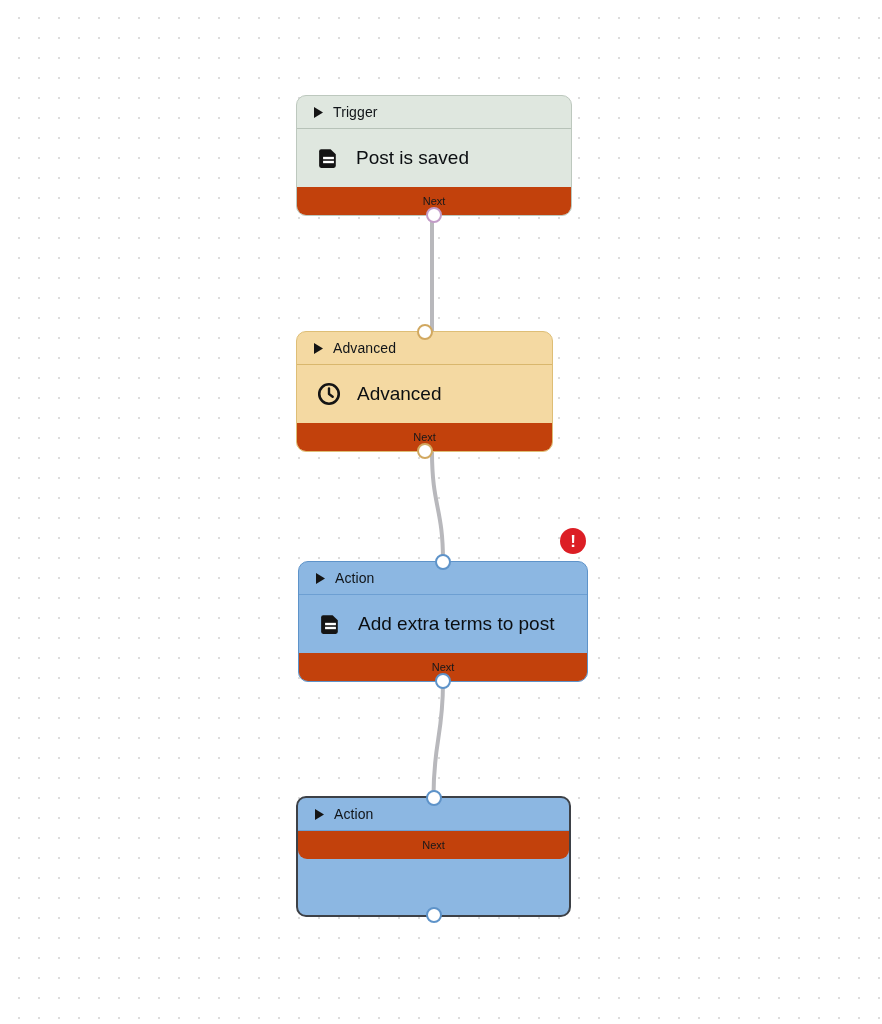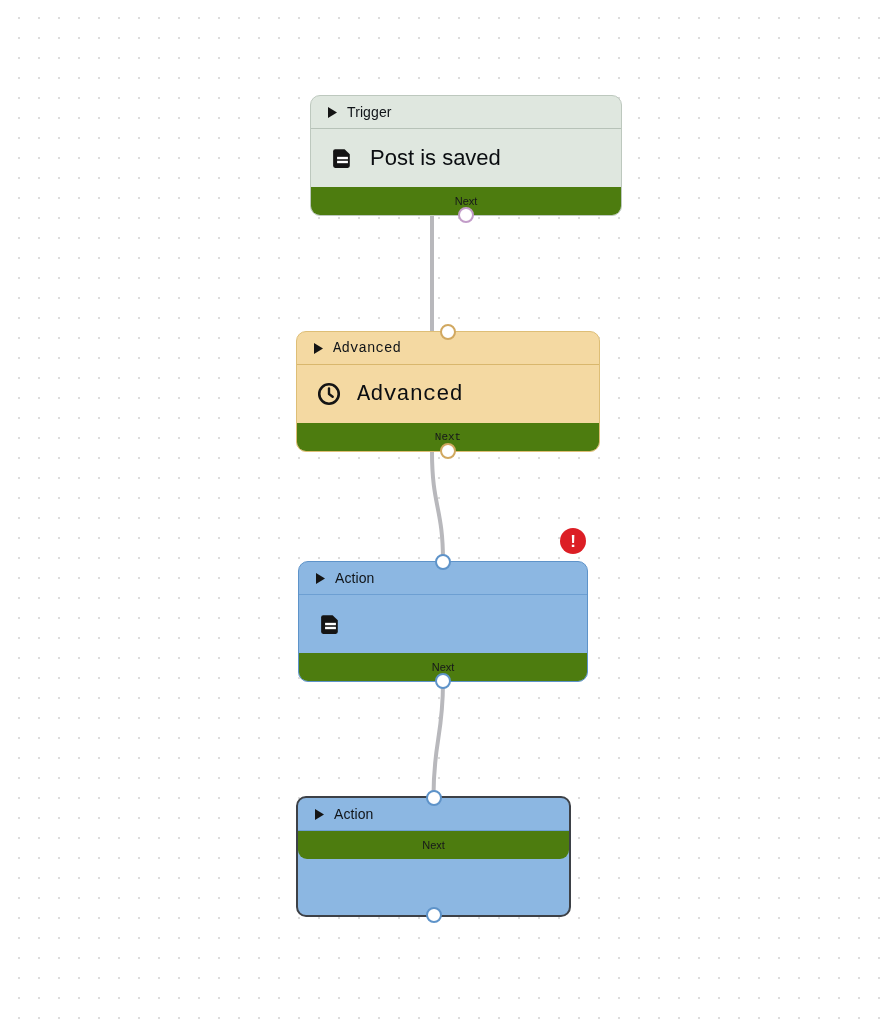--- a/index.html
+++ b/index.html
@@ -34,23 +34,23 @@
   }
   .caret{display:flex;align-items:center;}
   .caret svg{display:block;}
   .cat-label{font-size:14px;color:#101418;letter-spacing:.1px;}
   .node-body{
     flex:1 1 auto;display:flex;align-items:center;
     padding:0 14px 0 19px;gap:15px;
   }
   .body-icon{display:flex;align-items:center;}
   .body-icon svg{display:block;}
-  .node-title{font-size:22px;color:#0b0e11;}
+  .node-title{font-size:19px;color:#0b0e11;}
   .node-footer{
-    flex:0 0 28px;height:28px;background:#4d7c0f;
+    flex:0 0 28px;height:28px;background:#c2410c;
     border-radius:0 0 9px 9px;
     display:flex;align-items:center;justify-content:center;
   }
   .next-label{font-size:11px;color:#17181a;font-weight:500;}
 
   .port{
     position:absolute;width:16px;height:16px;box-sizing:border-box;
     background:#fff;border:2.5px solid var(--port);border-radius:50%;
     left:50%;margin-left:-8px;cursor:crosshair;
   }
@@ -59,22 +59,22 @@
 
   .error-badge{
     position:absolute;left:560px;top:528px;width:26px;height:26px;
     background:#dc1e25;border-radius:50%;
     display:flex;align-items:center;justify-content:center;
     color:#ffffff;font-weight:800;font-size:17px;line-height:1;
     cursor:pointer;
   }
 
   
-  #node-0{left:310px;top:95px;width:312px;height:121px;}
-  #node-1{left:296px;top:331px;width:304px;height:121px;font-family:Liberation Mono, monospace;}
+  #node-0{left:296px;top:95px;width:276px;height:121px;}
+  #node-1{left:296px;top:331px;width:257px;height:121px;}
   #node-2{left:298px;top:561px;width:290px;height:121px;}
   #node-3{left:296px;top:796px;width:275px;height:121px;}
 </style>
 </head>
 <body>
 
 <div class="canvas">
 
   <svg class="edges" width="882" height="1024" viewBox="0 0 882 1024">
     <path d="M432 216 L432 331" fill="none" stroke="#b8b8bc" stroke-width="4" stroke-linecap="round"></path>
@@ -142,20 +142,21 @@
       <span class="cat-label">Action</span>
     </div>
     <div class="node-body">
       <span class="body-icon">
         <svg width="25" height="25" viewBox="0 0 24 24">
           <path d="M5 3h9l5 5v11a2 2 0 0 1-2 2H5a2 2 0 0 1-2-2V5a2 2 0 0 1 2-2z" fill="#141414"></path>
           <rect x="6.8" y="10.4" width="10.4" height="2.3" fill="#ffffff"></rect>
           <rect x="6.8" y="14.2" width="10.4" height="2.3" fill="#ffffff"></rect>
         </svg>
       </span>
+      <span class="node-title">Add extra terms to post</span>
     </div>
     <div class="node-footer">
       <span class="next-label">Next</span>
     </div>
     <span class="port in"></span>
     <span class="port out"></span>
   </div>
 
   <div class="node selected" id="node-3" style="--fill: #8cb7e2; --border: #3d4147; --divider: #6d9fd2; --port: #5e93c9;">
     <div class="node-header">

